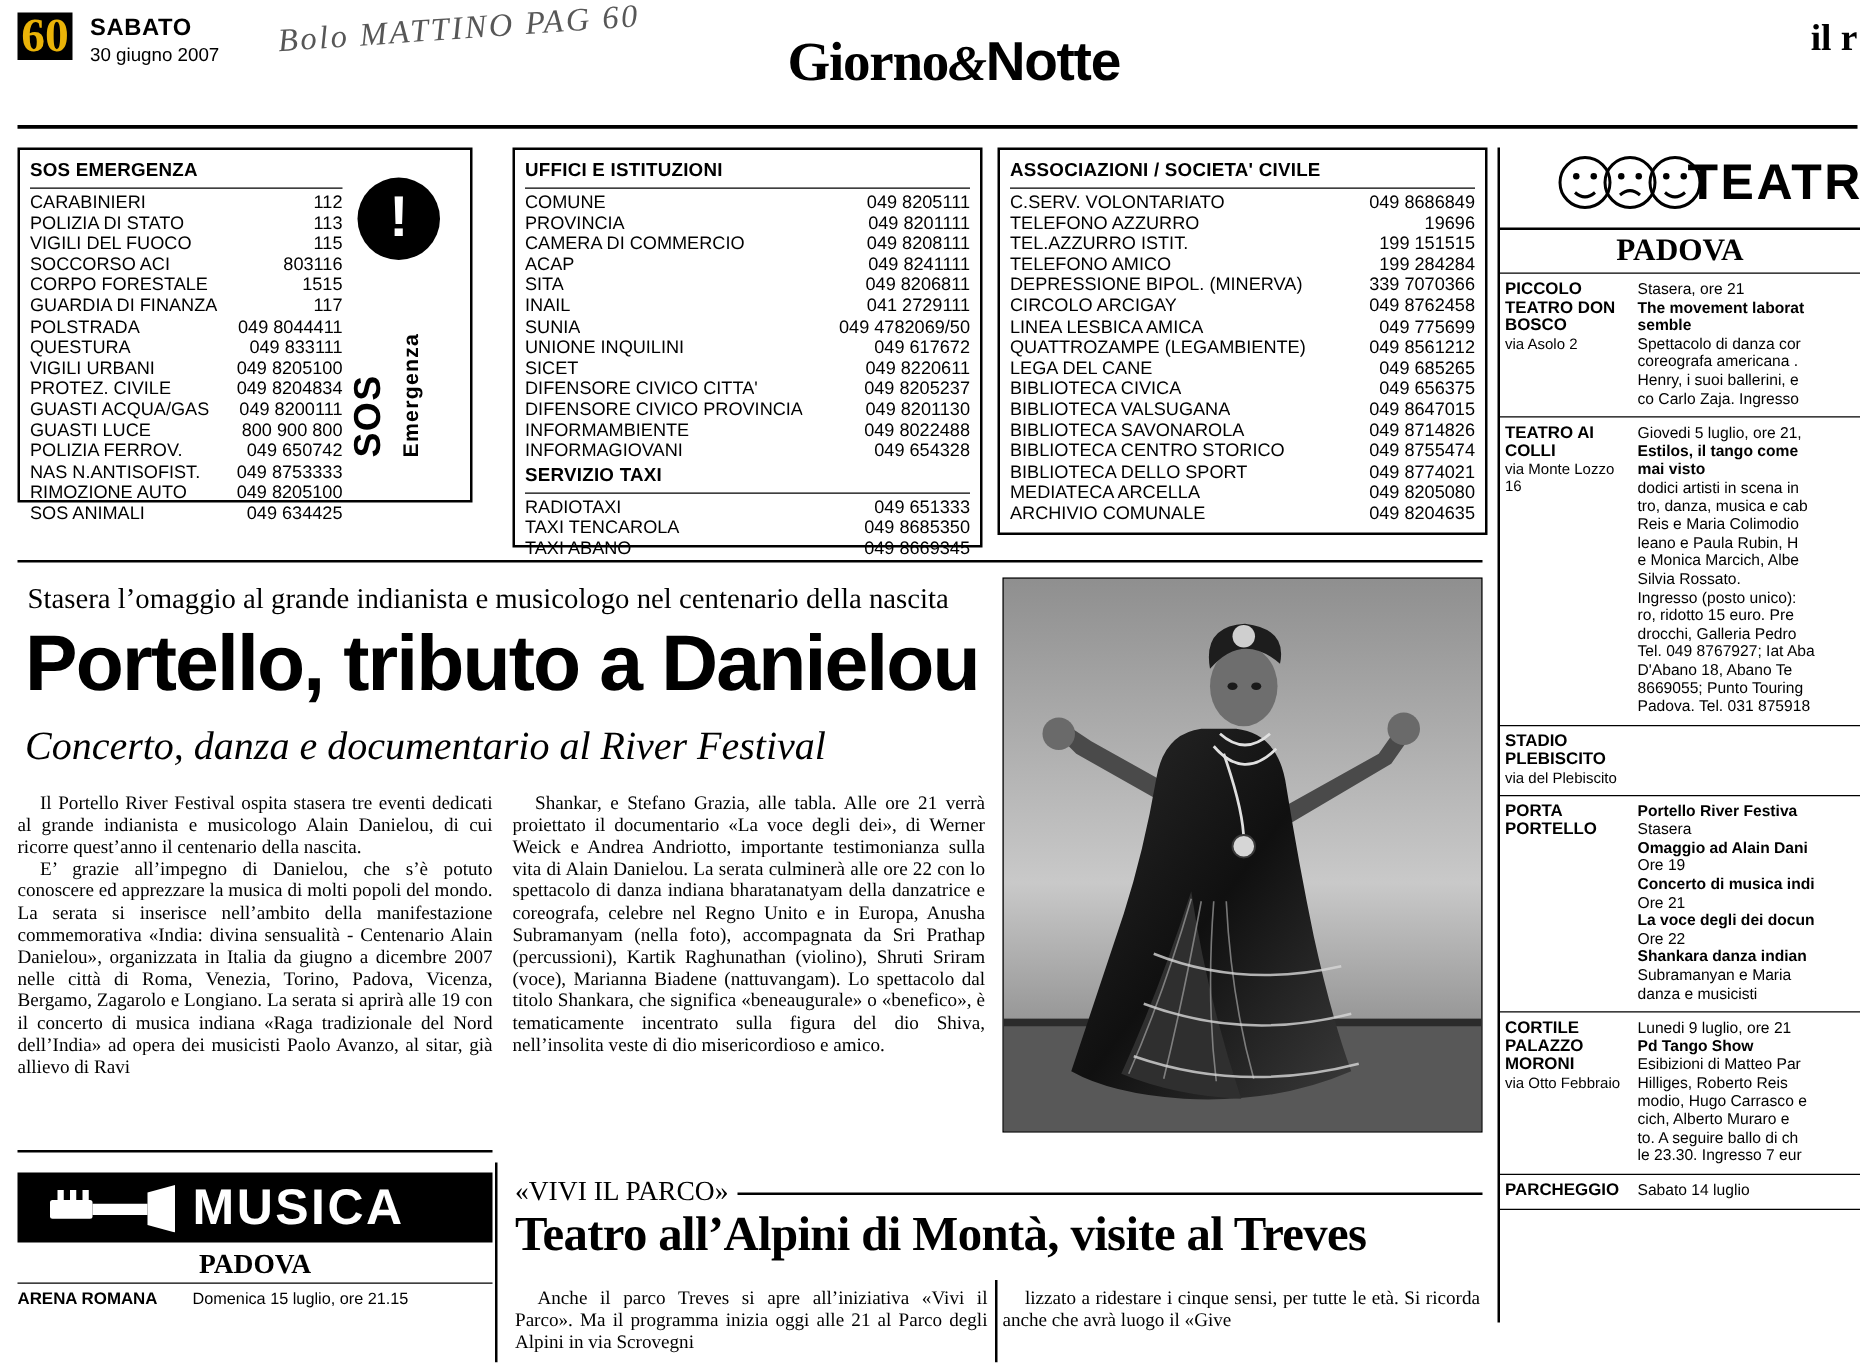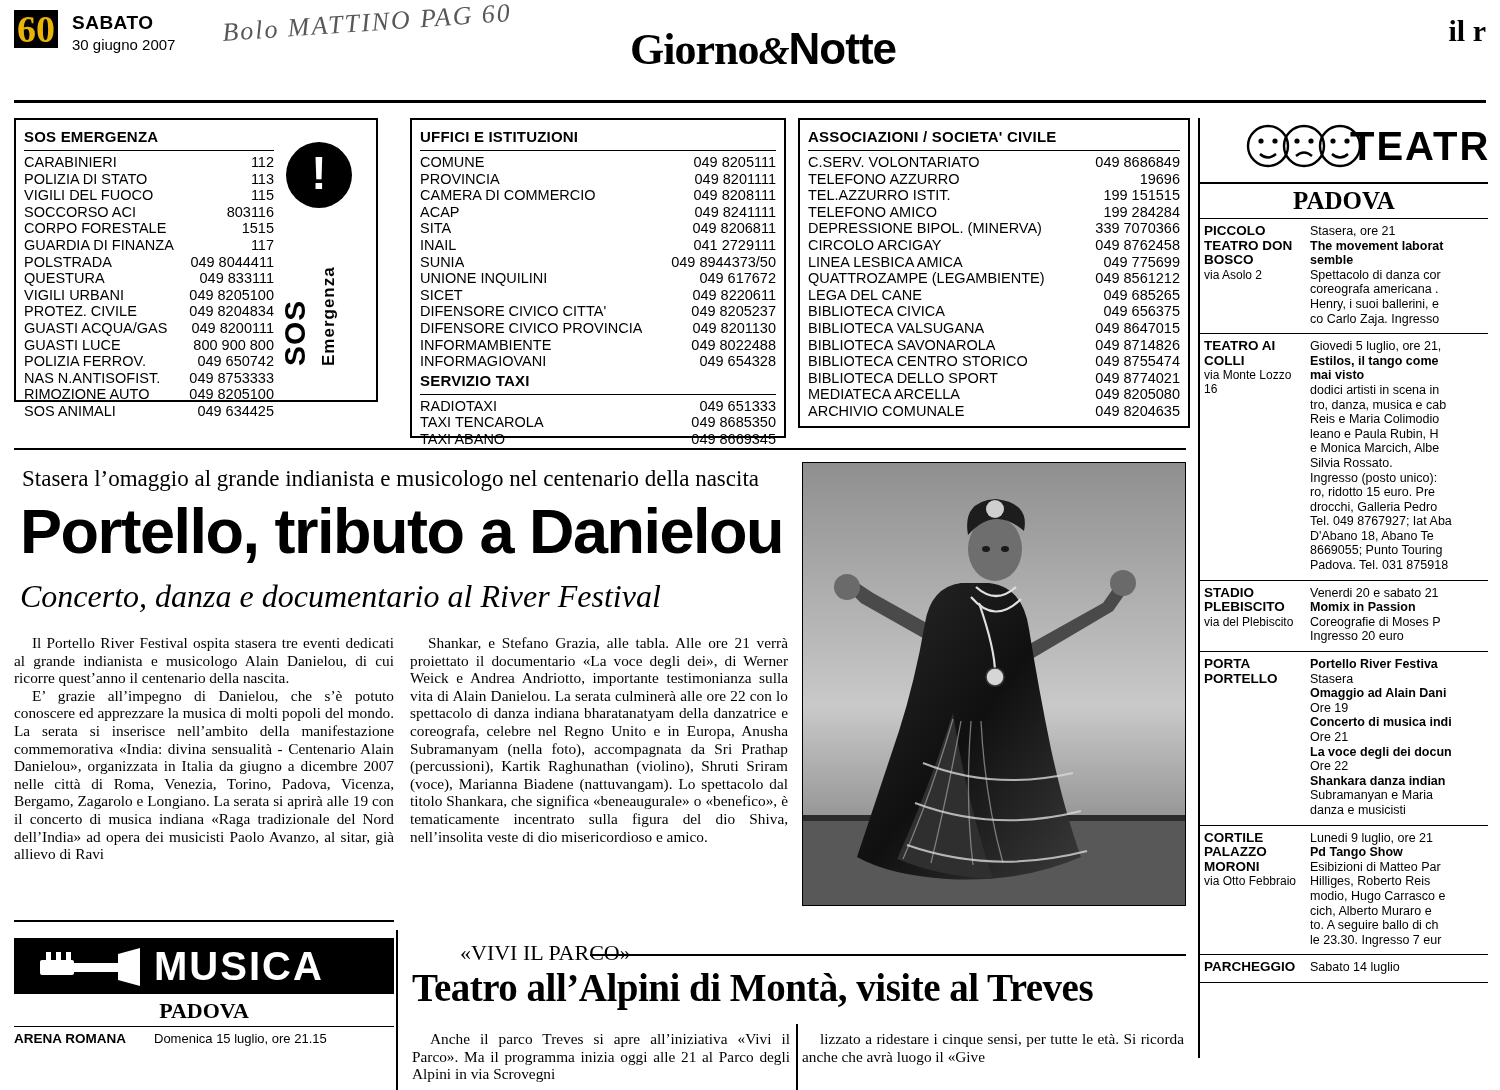--- a/index.html
+++ b/index.html
@@ -98,21 +98,21 @@
   #musica-box{position:absolute;left:14px;top:938px;width:380px;height:128px;}
   .musica-banner{position:relative;height:56px;background:#000;}
   .musica-word{position:absolute;left:140px;top:6px;font-size:40px;font-weight:bold;color:#fff;letter-spacing:2px;}
   .trumpet{position:absolute;left:22px;top:10px;width:110px;height:38px;}
   .mus-city{text-align:center;font-size:22px;font-weight:bold;font-family:"Liberation Serif",serif;border-bottom:1px solid #000;padding:4px 0 2px;}
   .mus-row{display:flex;padding-top:4px;}
   .mus-name{flex:0 0 140px;font-size:13.5px;font-weight:bold;}
   .mus-body{font-size:13px;line-height:15px;}
 
   
-  .sect-label{position:absolute;left:412px;top:940px;font-size:22px;font-family:"Liberation Serif",serif;margin-left:48px;}
+  .sect-label{position:absolute;left:412px;top:940px;font-size:22px;font-family:"Liberation Serif",serif;}
   .sect-rule{position:absolute;left:590px;top:954px;width:596px;height:2px;background:#000;}
   .headline2{position:absolute;left:412px;top:966px;width:780px;font-size:39px;font-weight:bold;font-family:"Liberation Serif",serif;line-height:44px;letter-spacing:-.5px;}
   #vivi-col1{left:412px;top:1030px;width:378px;}
   #vivi-col2{left:802px;top:1030px;width:382px;}
 
   .vline{position:absolute;background:#000;}
 </style>
 </head>
 <body>
 
@@ -234,21 +234,21 @@
           <div class="dirline">
             <span class="nm">SITA</span>
             <span class="nu">049 8206811</span>
           </div>
           <div class="dirline">
             <span class="nm">INAIL</span>
             <span class="nu">041 2729111</span>
           </div>
           <div class="dirline">
             <span class="nm">SUNIA</span>
-            <span class="nu">049 8944373/50</span>
+            <span class="nu">049 4782069/50</span>
           </div>
           <div class="dirline">
             <span class="nm">UNIONE INQUILINI</span>
             <span class="nu">049 617672</span>
           </div>
           <div class="dirline">
             <span class="nm">SICET</span>
             <span class="nu">049 8220611</span>
           </div>
           <div class="dirline">
@@ -423,26 +423,20 @@
             <div>D'Abano 18, Abano Te</div>
             <div>8669055; Punto Touring</div>
             <div>Padova. Tel. 031 875918</div>
           </div>
         </div>
         <div class="venue-row">
           <div class="venue-name">
             <div class="vn">STADIO PLEBISCITO</div>
             <div class="va">via del Plebiscito</div>
           </div>
-          <div class="venue-body">
-            <div>Venerdi 20 e sabato 21</div>
-            <div class="b">Momix in Passion</div>
-            <div>Coreografie di Moses P</div>
-            <div>Ingresso 20 euro</div>
-          </div>
         </div>
         <div class="venue-row">
           <div class="venue-name">
             <div class="vn">PORTA PORTELLO</div>
           </div>
           <div class="venue-body">
             <div class="b">Portello River Festiva</div>
             <div>Stasera</div>
             <div class="b">Omaggio ad Alain Dani</div>
             <div>Ore 19</div>

